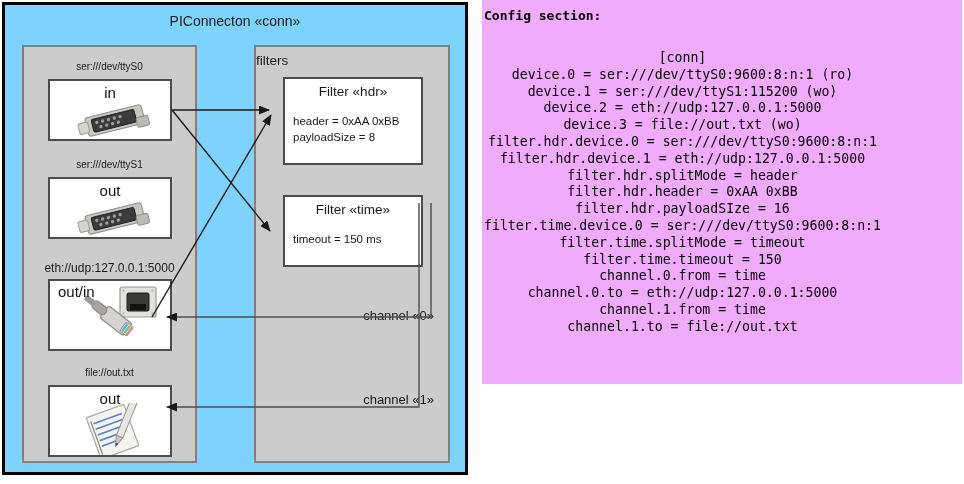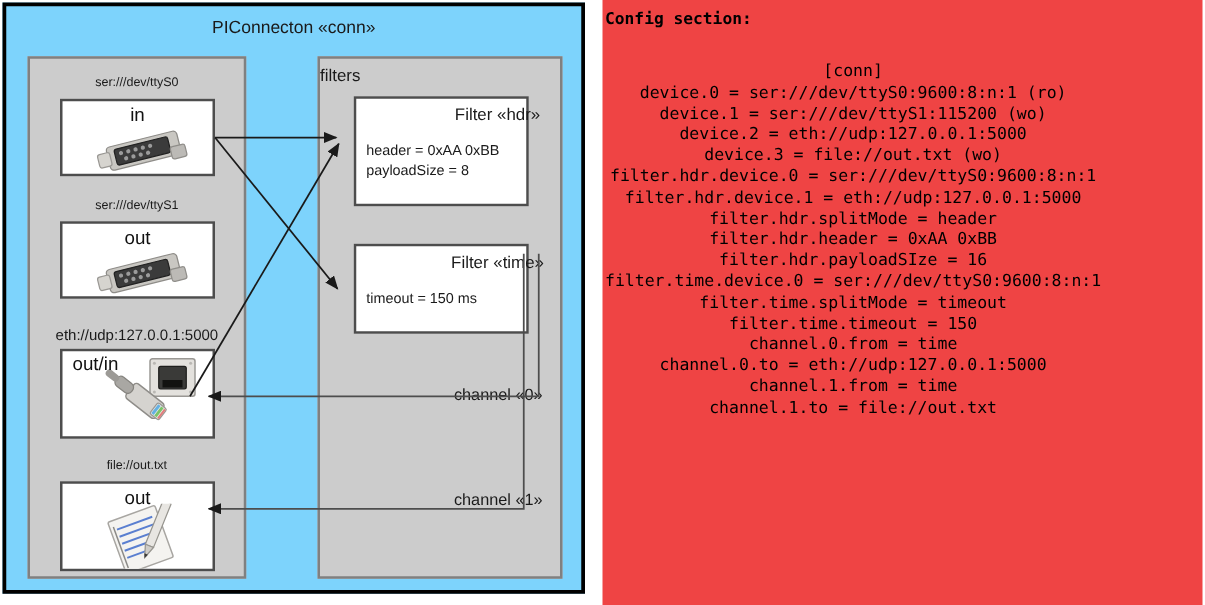--- a/index.html
+++ b/index.html
@@ -46,38 +46,38 @@
   }
   .devport.left{ text-align:left; padding-left:8px; width:auto;}
 
   
   .filterbox{
     position:absolute;background:#ffffff;border:2px solid #4d4d4d;
     box-sizing:border-box;
   }
   .filter-title{
     position:absolute;left:0;top:5px;width:100%;text-align:center;
-    font-size:13.5px;color:#1a1a1a;padding-left:45px;
+    font-size:13.5px;color:#1a1a1a;
   }
   .filter-attr{
     position:absolute;left:8px;font-size:11.5px;color:#1a1a1a;
     white-space:nowrap;
   }
 
   .chan-label{
     position:absolute;font-size:13px;color:#1a1a1a;white-space:nowrap;
   }
 
   svg.overlay{position:absolute;left:0;top:0;width:466px;height:473px;
     pointer-events:none;overflow:visible;}
 
   
   .config{
-    position:absolute;left:482px;top:0px;width:480px;height:484px;
-    background:#ef4444;
+    position:absolute;left:482px;top:0px;width:480px;height:384px;
+    background:#f0abfc;
   }
   .config-head{
     position:absolute;left:2px;top:8px;font-size:13px;font-weight:bold;
     font-family:"DejaVu Sans Mono", monospace;color:#000;
   }
   .config-body{
     position:absolute;left:2px;top:50px;
     font-family:"DejaVu Sans Mono", monospace;
     font-size:13.2px;line-height:16.8px;color:#000;white-space:pre;
   }

